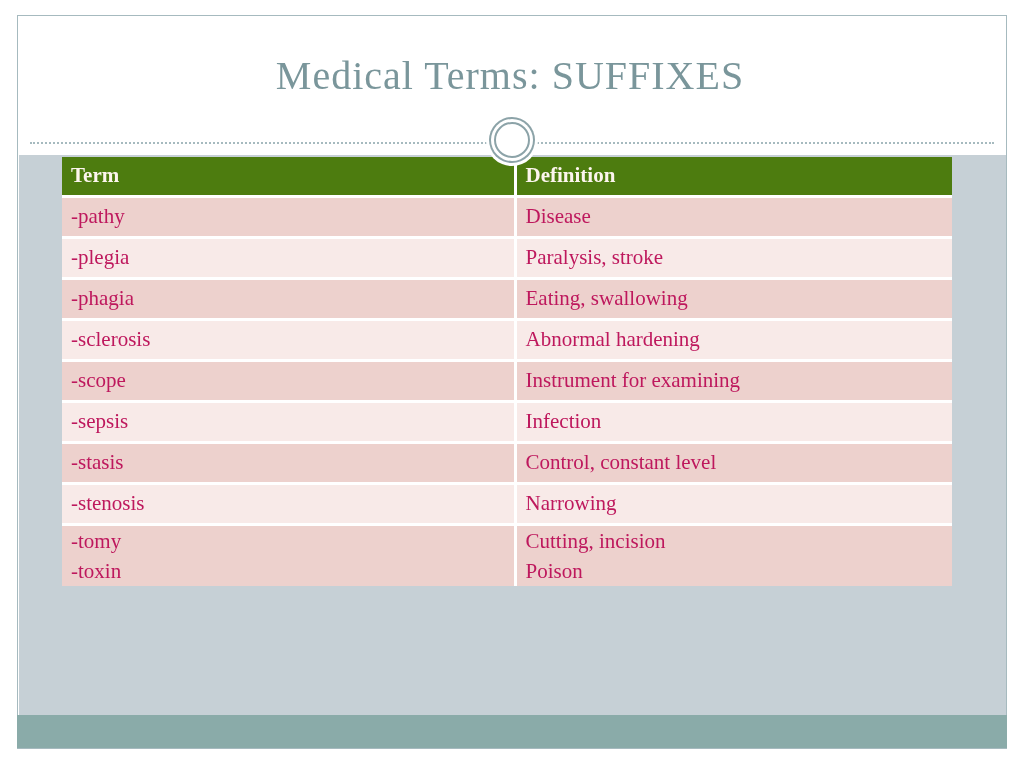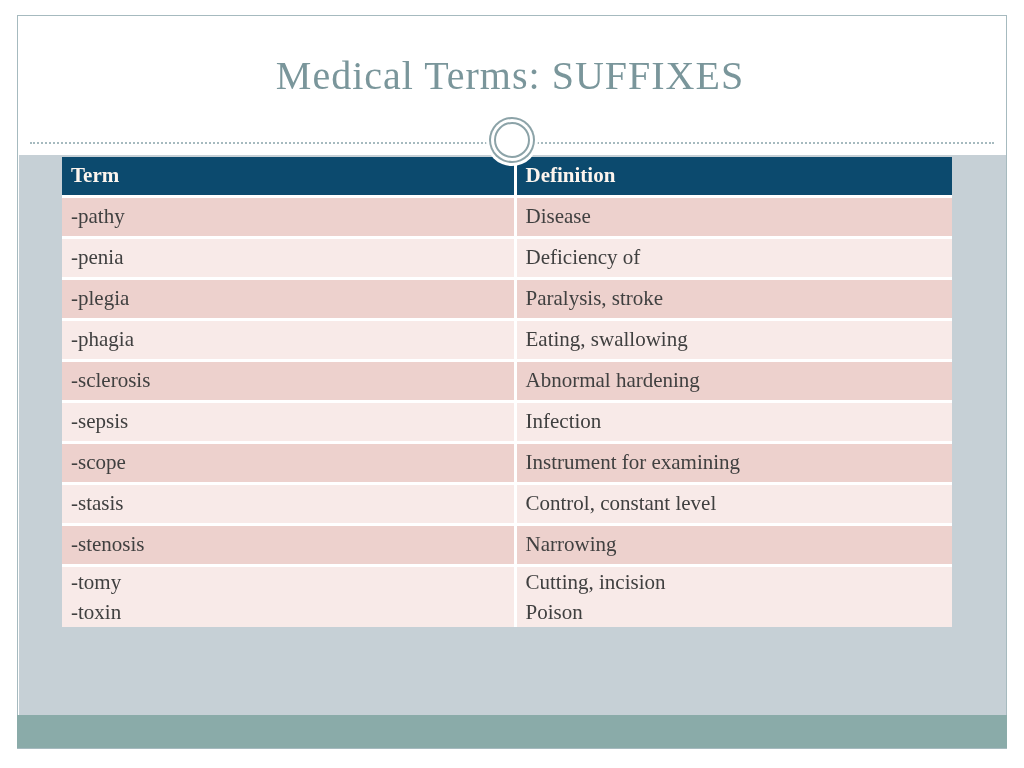--- a/index.html
+++ b/index.html
@@ -38,25 +38,25 @@
     position: absolute; left: 17px; top: 715px; width: 990px; height: 33px;
     background: #8aaba9;
   }
 
   .terms-table {
     position: absolute; left: 62px; top: 157px; width: 890px;
     border-collapse: collapse; table-layout: fixed; z-index: 2;
   }
   .terms-table col.c1 { width: 453px; }
   .terms-table td, .terms-table th {
-    font-size: 21px; color: #404040; text-align: left; vertical-align: middle;
+    font-size: 21px; color: #be185d; text-align: left; vertical-align: middle;
     padding: 0 0 0 9px; white-space: pre-line;
   }
   .terms-table th {
-    background: #0c4a6e; color: #fdf5ee; font-weight: bold; height: 39px;
+    background: #4d7c0f; color: #fdf5ee; font-weight: bold; height: 39px;
   }
   .terms-table td { height: 41px; border-top: 3px solid #ffffff; }
   .terms-table th:first-child, .terms-table td:first-child { border-right: 3px solid #ffffff; }
   .terms-table tbody tr:nth-child(odd) td { background: #edd1cd; }
   .terms-table tbody tr:nth-child(even) td { background: #f8eae8; }
   .terms-table tbody tr:last-child td { height: 60px; line-height: 1.45; }
 </style>
 </head>
 <body>
 
@@ -80,42 +80,38 @@
       <th>Term</th>
       <th>Definition</th>
     </tr>
   </thead>
   <tbody>
     <tr>
       <td>-pathy</td>
       <td>Disease</td>
     </tr>
     <tr>
-      <td>-penia</td>
-      <td>Deficiency of</td>
-    </tr>
-    <tr>
       <td>-plegia</td>
       <td>Paralysis, stroke</td>
     </tr>
     <tr>
       <td>-phagia</td>
       <td>Eating, swallowing</td>
     </tr>
     <tr>
       <td>-sclerosis</td>
       <td>Abnormal hardening</td>
     </tr>
     <tr>
+      <td>-scope</td>
+      <td>Instrument for examining</td>
+    </tr>
+    <tr>
       <td>-sepsis</td>
       <td>Infection</td>
-    </tr>
-    <tr>
-      <td>-scope</td>
-      <td>Instrument for examining</td>
     </tr>
     <tr>
       <td>-stasis</td>
       <td>Control, constant level</td>
     </tr>
     <tr>
       <td>-stenosis</td>
       <td>Narrowing</td>
     </tr>
     <tr>

